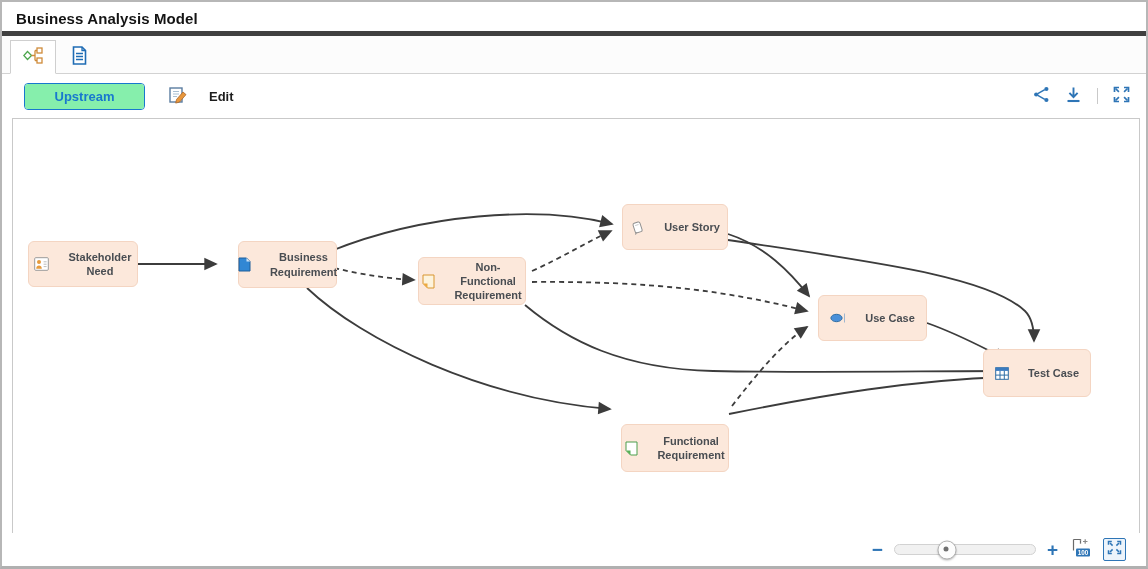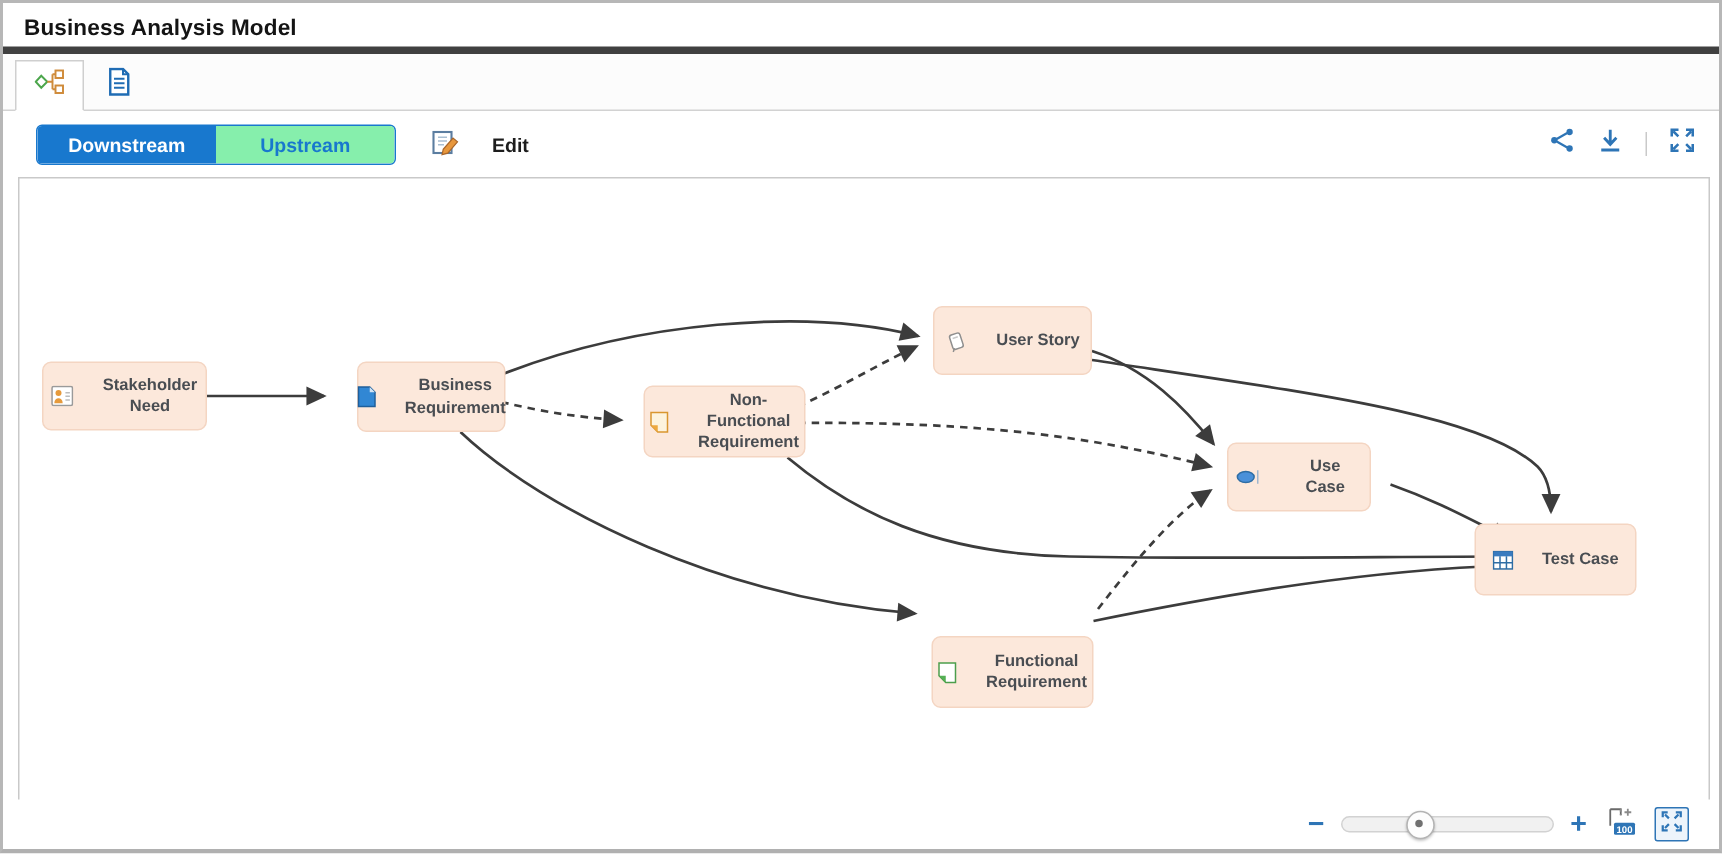--- a/index.html
+++ b/index.html
@@ -77,21 +77,20 @@
             <path d="M1.5 1h8.5l3.5 3.5V18h-12z" fill="#fff" stroke="#1f6cb4" stroke-width="1.6"></path>
             <path d="M10 1v3.5h3.5" fill="none" stroke="#1f6cb4" stroke-width="1.3"></path>
             <path d="M4 7.5h7M4 10.5h7M4 13.5h7" stroke="#1f6cb4" stroke-width="1.3"></path>
           </svg></span>
     </div>
   </div>
 
   <div class="toolbar">
     <div class="toolbar-left">
       <div class="segmented">
-        <div class="segment active">Downstream</div>
         <div class="segment inactive">Upstream</div>
       </div>
       <div class="edit-btn">
         <span><svg width="18" height="18" viewBox="0 0 18 18">
               <rect x="1" y="2" width="12" height="14" fill="#fff" stroke="#5b7da0" stroke-width="1.4"></rect>
               <path d="M4 5.5h6M4 8h6M4 10.5h4" stroke="#a9bfd2" stroke-width="1.1"></path>
               <path d="M7.5 13.5l6.5-7.5 3 2.6-6.5 7.5-3.8 1z" fill="#e8973c" stroke="#a9662a" stroke-width="0.8"></path>
             </svg></span>
         <span>Edit</span>
       </div>
@@ -157,42 +156,42 @@
         </div>
         <div class="node" style="left: 225px; top: 122px; width: 99px; height: 47px;">
           <span class="nicon">
             <svg width="13" height="15" viewBox="0 0 13 15">
               <path d="M1 1h7.5L12 4.5V14H1z" fill="#3187d4" stroke="#1f5f9b"></path>
               <path d="M8.5 1L12 4.5H8.5z" fill="#cfe3f5"></path>
             </svg>
           </span>
           <span class="nlabel">Business Requirement</span>
         </div>
-        <div class="node" style="left: 416px; top: 138px; width: 108px; height: 48px;">
+        <div class="node" style="left: 405px; top: 138px; width: 108px; height: 48px;">
           <span class="nicon">
             <svg width="13" height="15" viewBox="0 0 13 15">
               <path d="M1 1h11v13H5.5L1 9.5z" fill="#fdf3dd" stroke="#d9962f"></path>
               <path d="M1 9.5L5.5 14V9.5z" fill="#eda93f"></path>
             </svg>
           </span>
           <span class="nlabel">Non-Functional Requirement</span>
         </div>
         <div class="node" style="left: 609px; top: 85px; width: 106px; height: 46px;">
           <span class="nicon">
             <svg width="15" height="15" viewBox="0 0 15 15">
               <g transform="rotate(-18 7.5 7.5)">
                 <rect x="4" y="2.5" width="7.2" height="10" rx="1.6" fill="#fff" stroke="#8f8f8f"></rect>
                 <path d="M5 11.5l-1.6 2.2" stroke="#8f8f8f"></path>
                 <path d="M5.8 5h3.6" stroke="#c9c9c9"></path>
               </g>
             </svg>
           </span>
           <span class="nlabel">User Story</span>
         </div>
-        <div class="node" style="left: 805px; top: 176px; width: 96px; height: 46px;">
+        <div class="node" style="left: 805px; top: 176px; width: 109px; height: 46px;">
           <span class="nicon">
             <svg width="16" height="12" viewBox="0 0 16 12">
               <ellipse cx="6.5" cy="6" rx="5.6" ry="3.7" fill="#4a90d9" stroke="#2e6da4"></ellipse>
               <path d="M14.5 1.5v9" stroke="#9fb6ce"></path>
             </svg>
           </span>
           <span class="nlabel">Use Case</span>
         </div>
         <div class="node" style="left: 608px; top: 285px; width: 108px; height: 48px; margin-top: 20px;">
           <span class="nicon">

